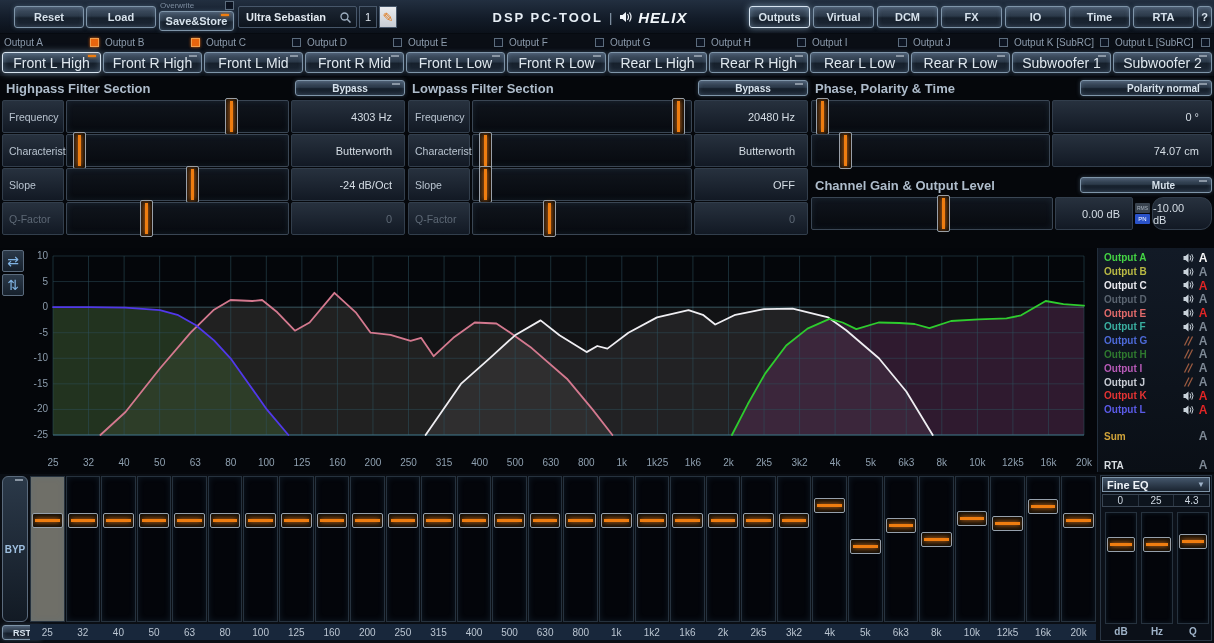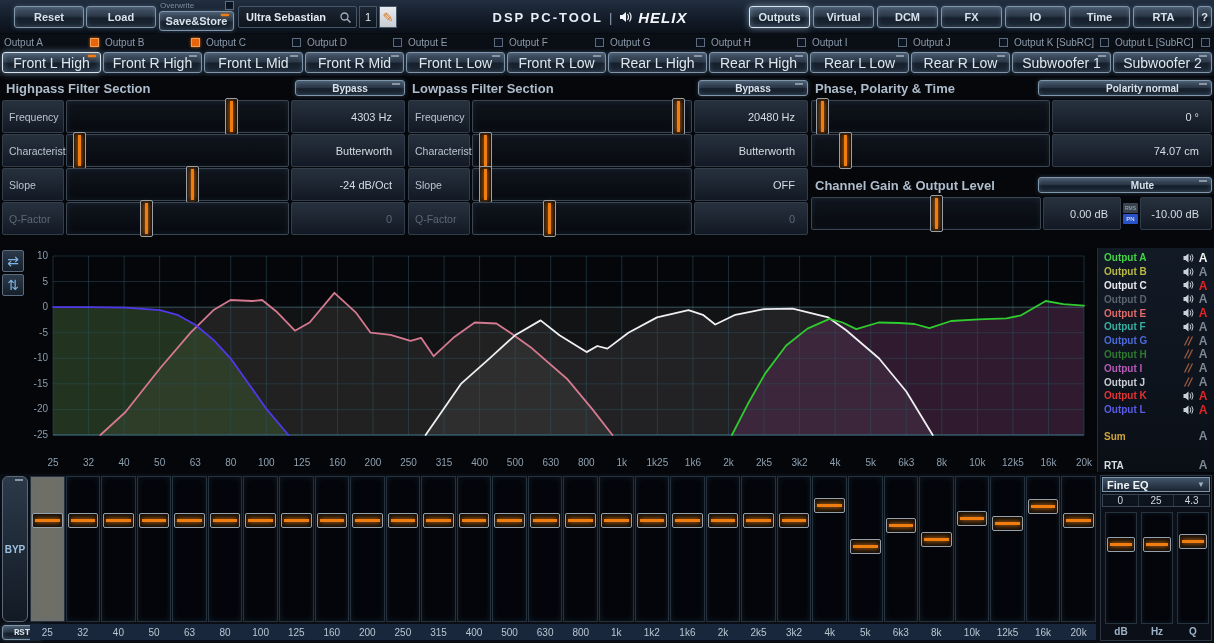--- a/index.html
+++ b/index.html
@@ -48,34 +48,34 @@
   .chan-btn.active{border-color:#d7e4f0;box-shadow:0 0 7px rgba(170,205,235,.55), inset 0 0 6px rgba(170,205,235,.35);}
 
   
   .section{position:absolute;top:78px;height:168px;}
   #sec-hp{left:2px;width:403px;}
   #sec-lp{left:408px;width:400px;}
   #sec-right{left:811px;width:401px;}
   .sec-head{height:20px;display:flex;align-items:center;justify-content:space-between;margin-bottom:2px;}
   .sec-title{font-size:13px;font-weight:bold;color:#aebccb;padding-left:4px;white-space:nowrap;}
   .sec-btn{width:110px;height:16px;font-size:10px;}
-  .sec-btn.wide{width:174px;padding-left:35px;}
+  .sec-btn.wide{width:132px;padding-left:35px;}
   .frow{display:flex;height:33px;margin-bottom:1px;gap:2px;}
   .fcell{background:linear-gradient(#27313e,#121924);border:1px solid #323e4c;border-radius:2px;}
   .flabel{width:62px;display:flex;align-items:center;padding-left:6px;font-size:10.5px;color:#b9c4d0;}
   .fslider{flex:1;position:relative;background:linear-gradient(#10151d,#070a0f);border:1px solid #3a4654;border-radius:2px;
     box-shadow:inset 0 0 6px rgba(90,130,170,.15);}
   .fvalue{width:114px;display:flex;align-items:center;justify-content:flex-end;padding-right:12px;font-size:11px;color:#d5dde5;}
   .dim .flabel, .dim .fvalue{color:#5d6875;}
   .h-handle{position:absolute;top:-3px;bottom:-3px;width:13px;background:linear-gradient(90deg,#26180c,#140d06);
     border:1px solid #95a1ae;border-radius:2px;}
   .h-handle::before{content:"";position:absolute;left:4px;top:2px;bottom:2px;width:3px;background:#ef7d10;box-shadow:0 0 5px #f08020;}
   .pvalue{width:160px;}
   #gain-row .fvalue.gv{width:78px;}
-  #gain-row .fvalue.lv{width:72px;}
+  #gain-row .fvalue.lv{width:60px;border-radius:11px;}
   .badge-col{width:15px;display:flex;flex-direction:column;gap:1px;justify-content:center;}
   .badge{height:10px;display:flex;align-items:center;justify-content:center;font-size:5px;border-radius:1px;}
   .badge.top{background:#39434f;color:#a9b4c0;}
   .badge.bot{background:#2a52c8;color:#fff;font-size:6px;}
 
   
   #graph-row{position:absolute;left:0;top:248px;width:1214px;height:224px;background:#04060a;}
   #graph-tools{position:absolute;left:2px;top:2px;width:24px;display:flex;flex-direction:column;gap:2px;}
   .tool-btn{width:22px;height:22px;display:flex;align-items:center;justify-content:center;
     background:linear-gradient(#2b3949,#16202c);border:1px solid #5a6a7c;border-radius:2px;color:#7fb2e2;font-size:14px;}
@@ -84,21 +84,21 @@
     border-left:1px solid #222e3c;padding:3px 4px 0 6px;}
   .ch-row{height:13.8px;display:flex;align-items:center;}
   .ch-name{flex:1;font-size:10px;font-weight:bold;white-space:nowrap;}
   .ch-icon{width:16px;display:flex;justify-content:center;}
   .ch-letter{width:14px;text-align:center;font-size:12px;font-weight:bold;}
 
   
   #eq-row{position:absolute;left:0;top:474px;width:1214px;height:169px;background:#0a0e14;}
   #eq-byp{position:absolute;left:2px;top:2px;width:26px;height:146px;display:flex;align-items:center;justify-content:center;
     background:linear-gradient(#2b3949,#121a24);border:1px solid #5a6a7c;border-radius:6px;color:#9fc0e0;font-size:10px;font-weight:bold;}
-  #eq-rst{position:absolute;left:2px;top:151px;width:40px;height:15px;font-size:9px;font-family:Liberation Mono, monospace;}
+  #eq-rst{position:absolute;left:2px;top:151px;width:40px;height:15px;font-size:9px;}
   #eq-bands{position:absolute;left:30px;top:2px;width:1066px;height:146px;display:flex;gap:1px;}
   .eq-track{flex:1;position:relative;background:#03050a;border:1px solid #26323e;
     box-shadow:inset 0 0 6px rgba(80,120,160,.18);}
   .eq-track.selected{background:#6f6f68;}
   .v-handle{position:absolute;left:1px;right:1px;height:15px;background:#171007;border:1px solid #95a1ae;border-radius:2px;}
   .v-handle::before{content:"";position:absolute;left:2px;right:2px;top:5px;height:3px;background:#ef7d10;box-shadow:0 0 5px #f08020;}
   #eq-strip{position:absolute;left:30px;top:150px;width:1066px;height:16px;background:#18273b;display:flex;gap:1px;align-items:center;}
   .eq-lab{flex:1;text-align:center;font-size:10px;color:#bac5d1;}
 
   

